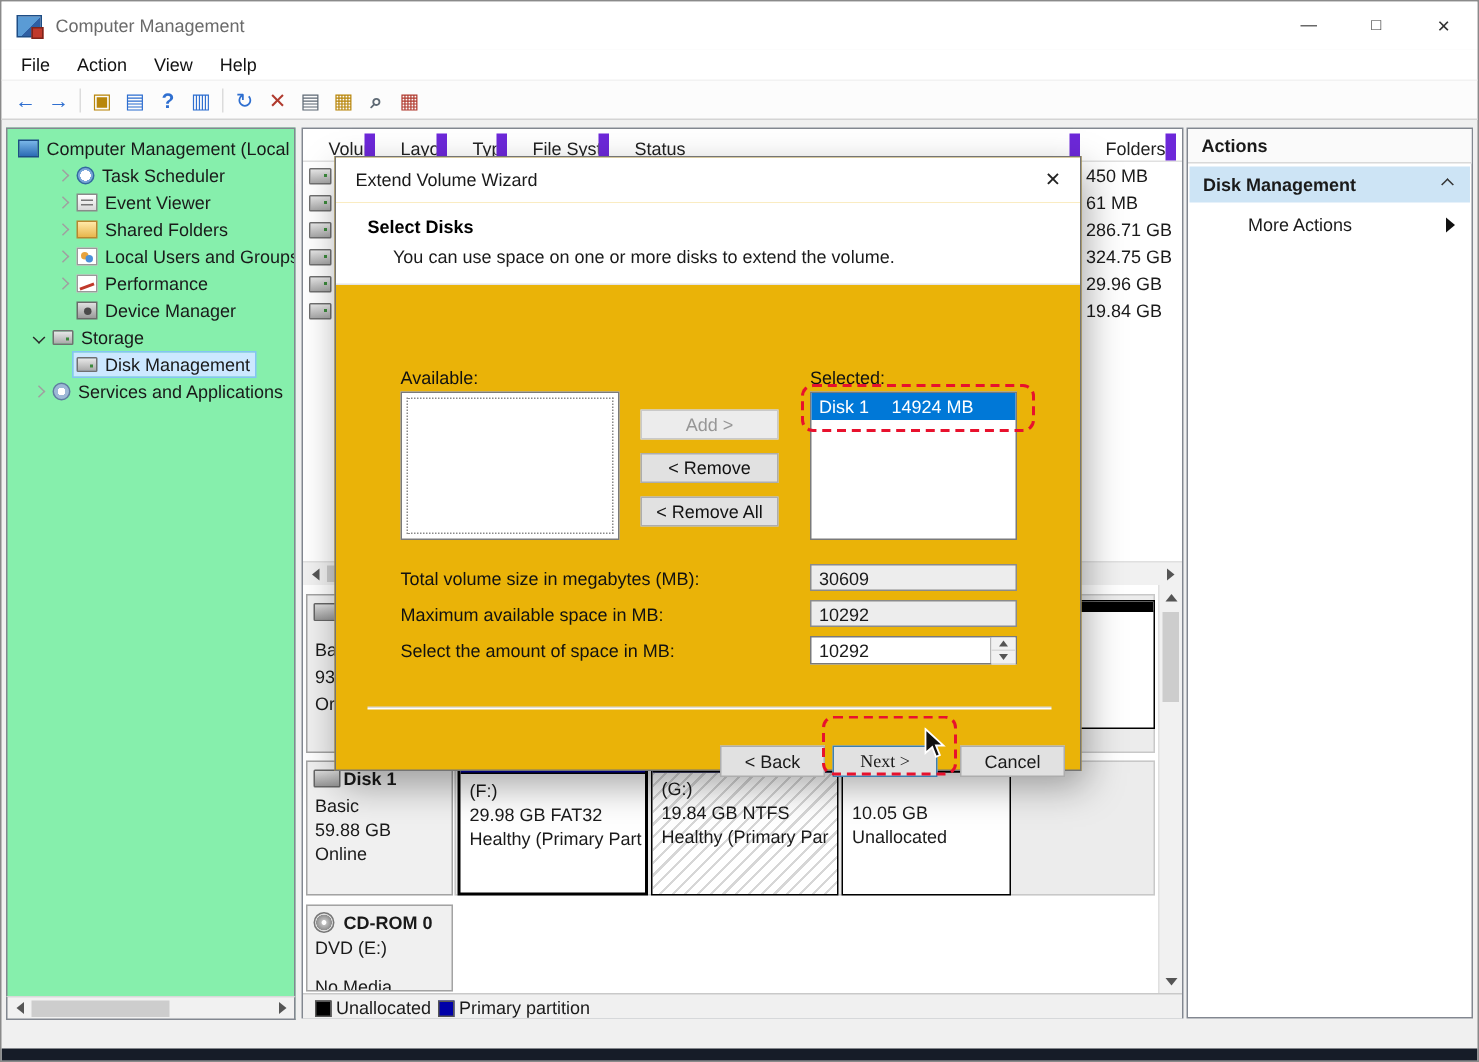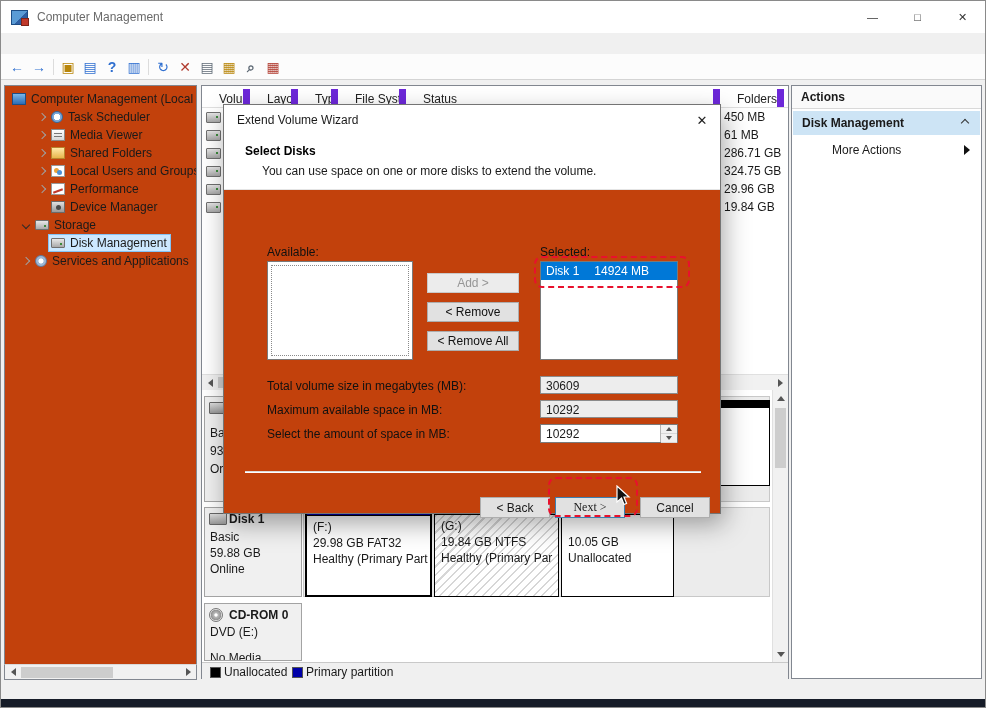--- a/index.html
+++ b/index.html
@@ -16,21 +16,21 @@
   
   .menubar{position:absolute;left:0;top:32px;width:100%;height:21px;background:#fff;display:flex;align-items:center;padding-left:4px;box-sizing:border-box;border-bottom:1px solid #f2f2f2;}
   .mitem{padding:2px 9px;color:#111;}
   
   .toolbar{position:absolute;left:0;top:53px;width:100%;height:26px;background:#fcfcfc;border-bottom:1px solid #d4d4d4;display:flex;align-items:center;padding-left:5px;box-sizing:border-box;}
   .tb{width:22px;height:20px;display:flex;align-items:center;justify-content:center;font-size:14px;line-height:1;}
   .tb-sep{width:1px;height:16px;background:#dcdcdc;margin:0 3px;}
   .cb{color:#2f6fd0;} .cy{color:#b8860b;} .cg{color:#5f6a75;} .cr{color:#b03a2e;}
   .bold{font-weight:bold;}
   
-  .tree-panel{position:absolute;left:3px;top:84px;width:193px;height:595px;background:#c2410c;border:1px solid #828790;box-sizing:border-box;overflow:hidden;padding-top:4px;}
+  .tree-panel{position:absolute;left:3px;top:84px;width:193px;height:595px;background:#86efac;border:1px solid #828790;box-sizing:border-box;overflow:hidden;padding-top:4px;}
   .trow{height:18px;display:flex;align-items:center;white-space:nowrap;}
   .lvl0{padding-left:5px;} .lvl1{padding-left:14px;} .lvl2{padding-left:30px;}
   .exp{width:14px;display:flex;align-items:center;justify-content:center;flex:none;}
   .chev{width:5px;height:5px;border-right:1.4px solid #a0a0a0;border-bottom:1.4px solid #a0a0a0;transform:rotate(-45deg);display:block;}
   .chev.down{border-color:#2b2b2b;transform:rotate(45deg);}
   .hl{display:flex;align-items:center;padding:1px 3px 1px 1px;}
   .hl.sel{background:#cce8ff;outline:1px solid #84c3f5;}
   .ticon{width:14px;height:12px;margin:0 5px 0 1px;flex:none;position:relative;box-sizing:border-box;}
   .i-computer{background:linear-gradient(#79b6e8,#2c6cb5);border:1px solid #1d4d85;}
   .i-systools{background:linear-gradient(#f3dc9a,#c59a3c);border:1px solid #96702a;}
@@ -83,21 +83,21 @@
   .legend{position:absolute;left:0;top:576px;width:586px;height:17px;background:#f0f0f0;border-top:1px solid #c9c9c9;box-sizing:border-box;}
   .lsq{position:absolute;top:4px;width:9px;height:9px;border:1px solid #555;}
   
   .actions{position:absolute;left:790px;top:84px;width:191px;height:594px;background:#fff;border:1px solid #828790;box-sizing:border-box;}
   .act-head{height:23px;background:#fafafa;border-bottom:1px solid #d9d9d9;font-weight:bold;padding:4px 0 0 9px;box-sizing:border-box;}
   .act-dm{position:absolute;left:1px;right:1px;top:25px;height:24px;background:#cde4f5;display:flex;align-items:center;padding-left:9px;font-weight:bold;box-sizing:border-box;}
   .act-dm .chev{margin-left:auto;margin-right:12px;border-color:#333;transform:rotate(-135deg);}
   .act-more{position:absolute;left:1px;right:1px;top:53px;height:22px;display:flex;align-items:center;padding-left:39px;box-sizing:border-box;}
   .act-more .tri{margin-left:auto;margin-right:10px;width:0;height:0;border-left:6px solid #111;border-top:5px solid transparent;border-bottom:5px solid transparent;}
   
-  .dlg{position:absolute;left:222px;top:103px;width:498px;height:410px;background:#c2410c;border:1px solid #747474;box-shadow:3px 10px 24px rgba(0,0,0,.35);z-index:50;box-sizing:border-box;}
+  .dlg{position:absolute;left:222px;top:103px;width:498px;height:410px;background:#eab308;border:1px solid #747474;box-shadow:3px 10px 24px rgba(0,0,0,.35);z-index:50;box-sizing:border-box;}
   .dlg-title{position:absolute;left:0;top:0;right:0;height:30px;background:#fff;display:flex;align-items:center;padding-left:13px;box-sizing:border-box;}
   .dlg-close{margin-left:auto;width:36px;height:30px;display:flex;align-items:center;justify-content:center;color:#222;font-size:13px;}
   .dlg-head{position:absolute;left:0;top:30px;right:0;height:54px;background:#fff;border-bottom:1px solid #e4e4e4;}
   .dlg-h1{position:absolute;left:21px;top:9px;font-weight:bold;color:#000;}
   .dlg-sub{position:absolute;left:38px;top:29px;color:#1a1a1a;}
   .dlbl{position:absolute;color:#111;}
   .listbox{position:absolute;background:#fff;border:1px solid #7a7a7a;box-sizing:border-box;}
   .marquee{position:absolute;inset:3px;border:1px dotted #8a8a8a;}
   .lsel{height:18px;background:#0078d7;color:#fff;display:flex;align-items:center;padding:0 5px;white-space:nowrap;}
   .lsel .sz{margin-left:15px;}
@@ -124,20 +124,26 @@
   <div class="titlebar">
     <div class="app-icon"></div>
     <div class="title-text">Computer Management</div>
     <div class="win-controls">
       <div class="wc">—</div>
       <div class="wc">□</div>
       <div class="wc">✕</div>
     </div>
   </div>
 
+  <div class="menubar">
+    <span class="mitem">File</span>
+    <span class="mitem">Action</span>
+    <span class="mitem">View</span>
+    <span class="mitem">Help</span>
+  </div>
 
   <div class="toolbar">
     <span class="tb cb bold">←</span>
     <span class="tb cb bold">→</span>
     <span class="tb-sep"></span>
     <span class="tb cy">▣</span>
     <span class="tb cb">▤</span>
     <span class="tb cb bold">?</span>
     <span class="tb cb">▥</span>
     <span class="tb-sep"></span>
@@ -164,21 +170,21 @@
           <span class="ticon i-task"></span>
           <span>Task Scheduler</span>
         </span>
     </div>
     <div class="trow lvl2">
       <span class="exp">
           <span class="chev"></span>
         </span>
       <span class="hl">
           <span class="ticon i-event"></span>
-          <span>Media Viewer</span>
+          <span>Event Viewer</span>
         </span>
     </div>
     <div class="trow lvl2">
       <span class="exp">
           <span class="chev"></span>
         </span>
       <span class="hl">
           <span class="ticon i-shared"></span>
           <span>Shared Folders</span>
         </span>

